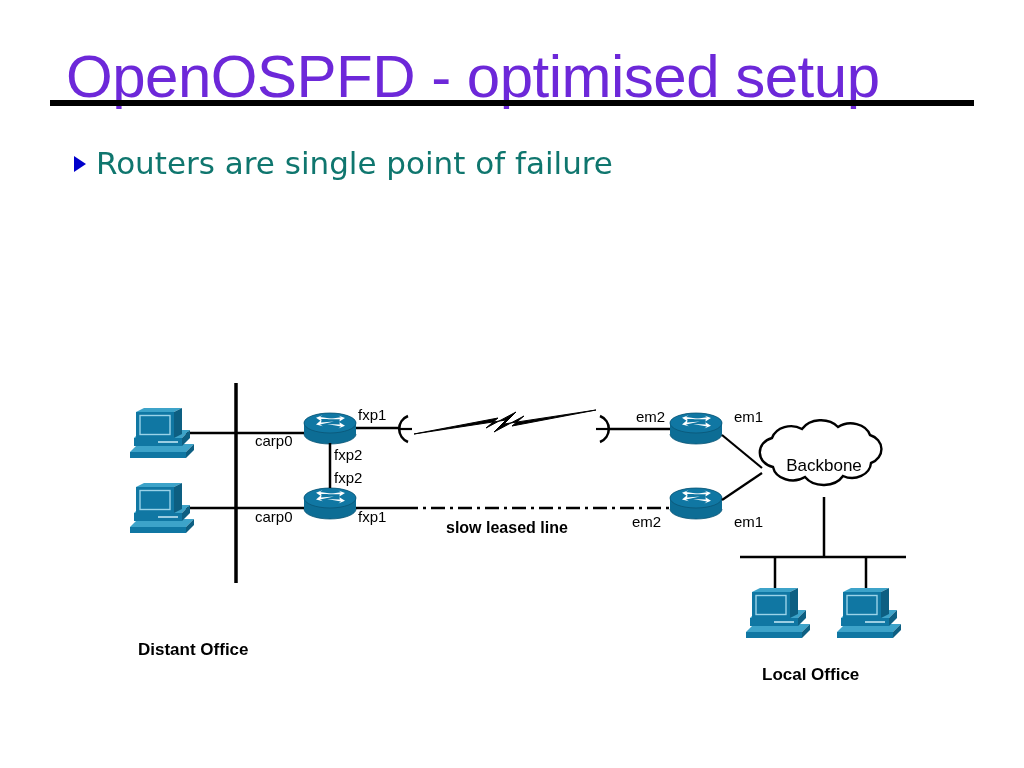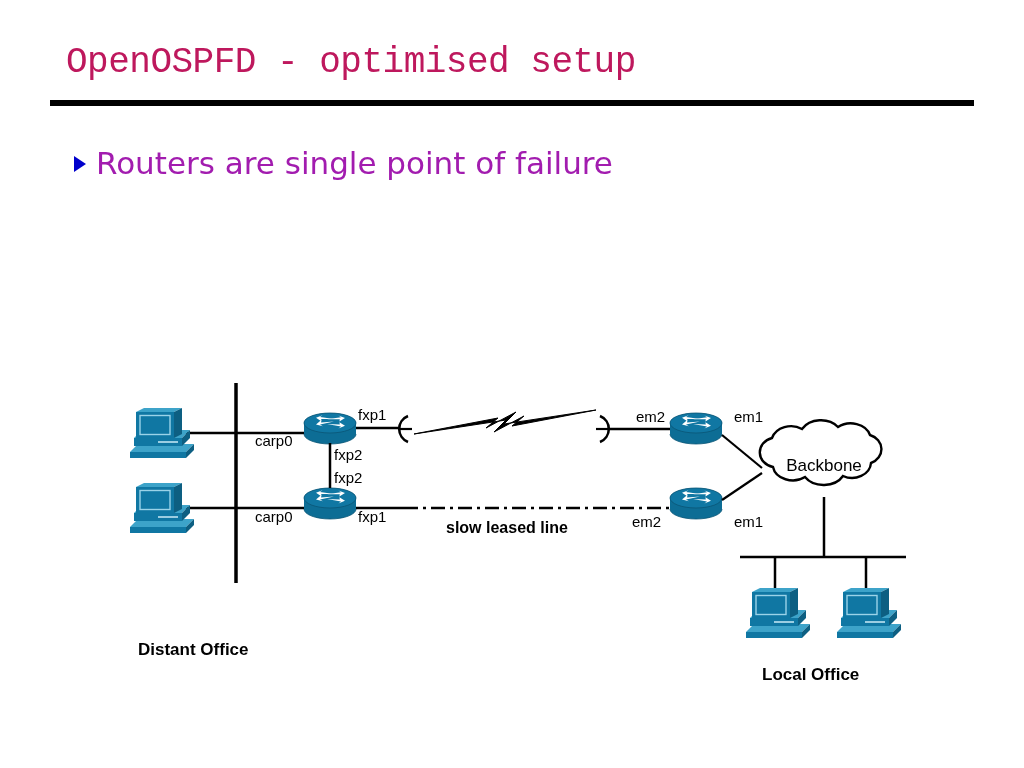--- a/index.html
+++ b/index.html
@@ -19,24 +19,24 @@
     width: 1024px;
     height: 768px;
     background: #ffffff;
   }
 
   
   .slide-title {
     position: absolute;
     left: 66px;
     top: 42px;
-    font-family: Liberation Mono, monospace;
-    font-size: 36px;
+    font-family: Liberation Sans, sans-serif;
+    font-size: 60px;
     font-weight: 400;
-    color: #be185d;
+    color: #6d28d9;
     letter-spacing: -0.5px;
     white-space: nowrap;
   }
   .title-rule {
     position: absolute;
     left: 50px;
     top: 100px;
     width: 924px;
     height: 6px;
     background: #000000;
@@ -61,21 +61,21 @@
     border-top: 8px solid transparent;
     border-bottom: 8px solid transparent;
     border-left: 12px solid #0000cc;
     margin-top: 12px;
     margin-right: 10px;
   }
   .bullet-text {
     font-family: "DejaVu Sans", sans-serif;
     font-size: 31px;
     line-height: 1.28;
-    color: #a21caf;
+    color: #0f766e;
     max-width: 790px;
   }
 
   
   .diagram {
     position: absolute;
     left: 0;
     top: 360px;
     width: 1024px;
     height: 360px;

